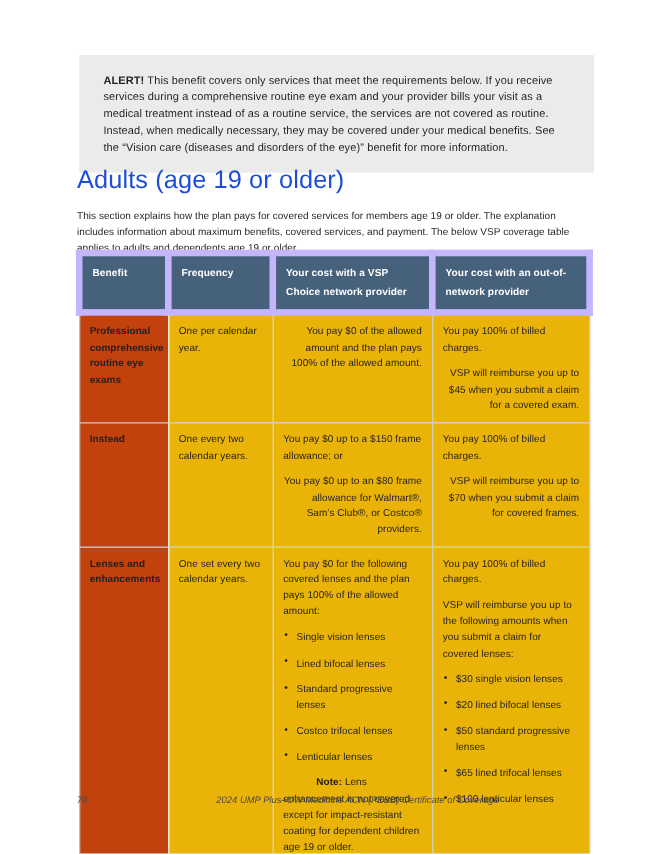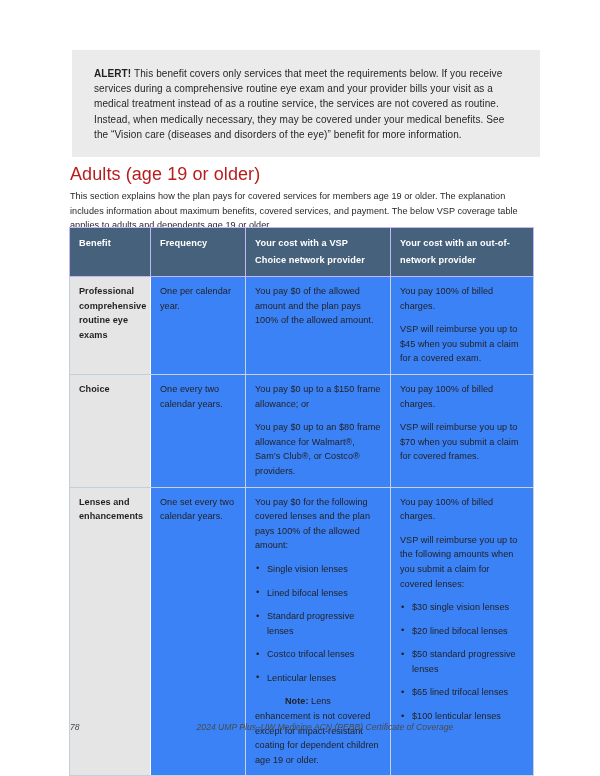--- a/index.html
+++ b/index.html
@@ -40,24 +40,24 @@
     letter-spacing: 0.01em;
   }
   .alert-text b {
     font-weight: bold;
   }
 
   
   .section-heading {
     position: absolute;
     left: 70px;
-    top: 164px;
-    font-size: 18px;
+    top: 150px;
+    font-size: 23px;
     font-weight: normal;
-    color: #b91c1c;
+    color: #1d4ed8;
     margin: 0;
     letter-spacing: 0.005em;
   }
 
   .intro-para {
     position: absolute;
     left: 70px;
     top: 189px;
     width: 464px;
     font-size: 9.1px;
@@ -73,60 +73,61 @@
     left: 69px;
     top: 227px;
     width: 464px;
     border-collapse: collapse;
     table-layout: fixed;
   }
   .coverage-table th,
   .coverage-table td {
     vertical-align: top;
     box-sizing: border-box;
-    border: 1px solid #c4b5fd;
+    border: 6px solid #c4b5fd;
   }
   .coverage-table thead th {
     background: #46617c;
     color: #ffffff;
     font-size: 9.2px;
     font-weight: bold;
     line-height: 17px;
     text-align: left;
     padding: 7px 8px 7px 9px;
     letter-spacing: 0.01em;
   }
   .coverage-table tbody td {
-    background: #3b82f6;
+    background: #eab308;
     font-size: 9.1px;
     line-height: 14.6px;
     padding: 7px 9px 8px 9px;
     border-top: 1px solid #c8d2dd;
     border-bottom: 1px solid #c8d2dd;
     border-left: 1px solid #c8d2dd;
     border-right: 1px solid #c8d2dd;
     letter-spacing: 0.005em;
   }
   .coverage-table tbody td.benefit-cell {
-    background: #e5e5e5;
+    background: #c2410c;
     font-weight: bold;
     border-color: #c3cfdb;
     border-right: 1px solid #ffffff;
   }
 
   .col-benefit   { width: 81px; }
   .col-frequency { width: 95px; }
   .col-vsp       { width: 145px; }
   .col-oon       { width: 143px; }
 
   .cell-para {
     margin: 0 0 9px 0;
   }
   .cell-para:last-child {
     margin-bottom: 0;
+    text-align: right;
   }
   .bullet-list {
     margin: 0;
     padding: 0;
     list-style: none;
   }
   .bullet-list li {
     position: relative;
     padding-left: 12px;
     margin-bottom: 9px;
@@ -212,21 +213,21 @@
         <td>
           <p class="cell-para">You pay $0 of the allowed amount and the plan pays 100% of the allowed amount.</p>
         </td>
         <td>
           <p class="cell-para">You pay 100% of billed charges.</p>
           <p class="cell-para">VSP will reimburse you up to $45 when you submit a claim for a covered exam.</p>
         </td>
       </tr>
 
       <tr>
-        <td class="benefit-cell">Choice</td>
+        <td class="benefit-cell">Instead</td>
         <td>One every two calendar years.</td>
         <td>
           <p class="cell-para">You pay $0 up to a $150 frame allowance; or</p>
           <p class="cell-para">You pay $0 up to an $80 frame allowance for Walmart®, Sam’s Club®, or Costco® providers.</p>
         </td>
         <td>
           <p class="cell-para">You pay 100% of billed charges.</p>
           <p class="cell-para">VSP will reimburse you up to $70 when you submit a claim for covered frames.</p>
         </td>
       </tr>

